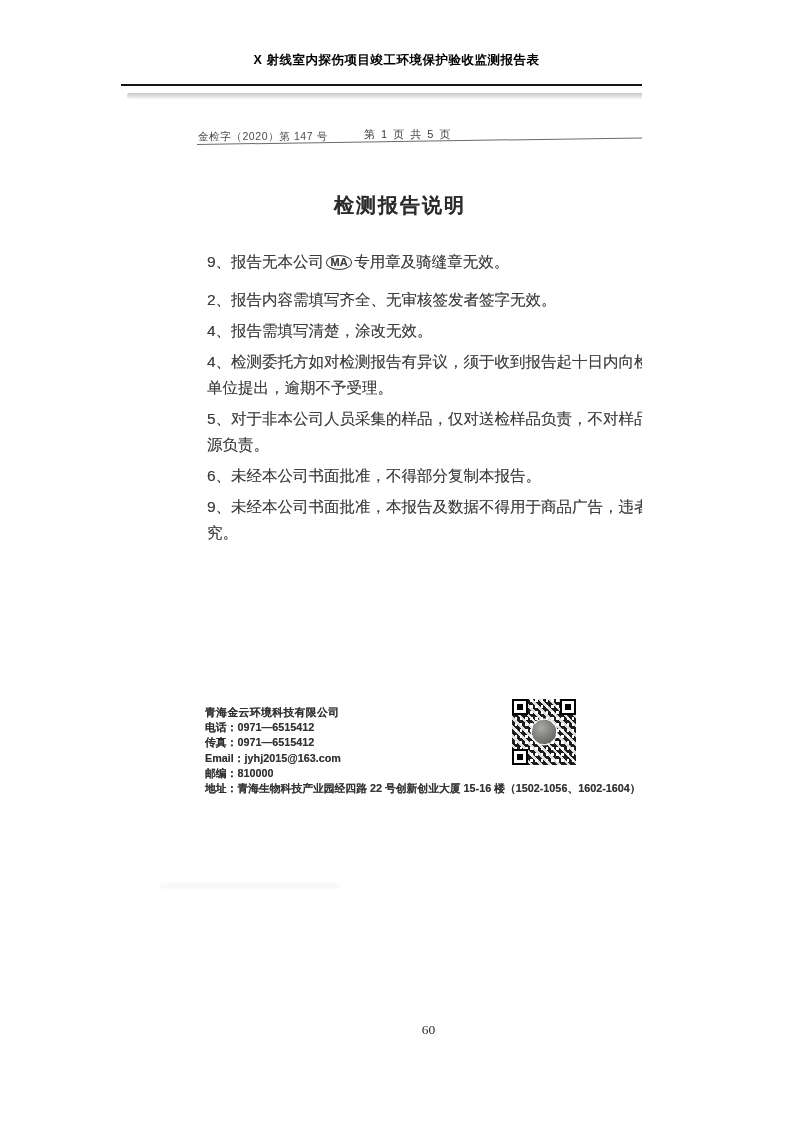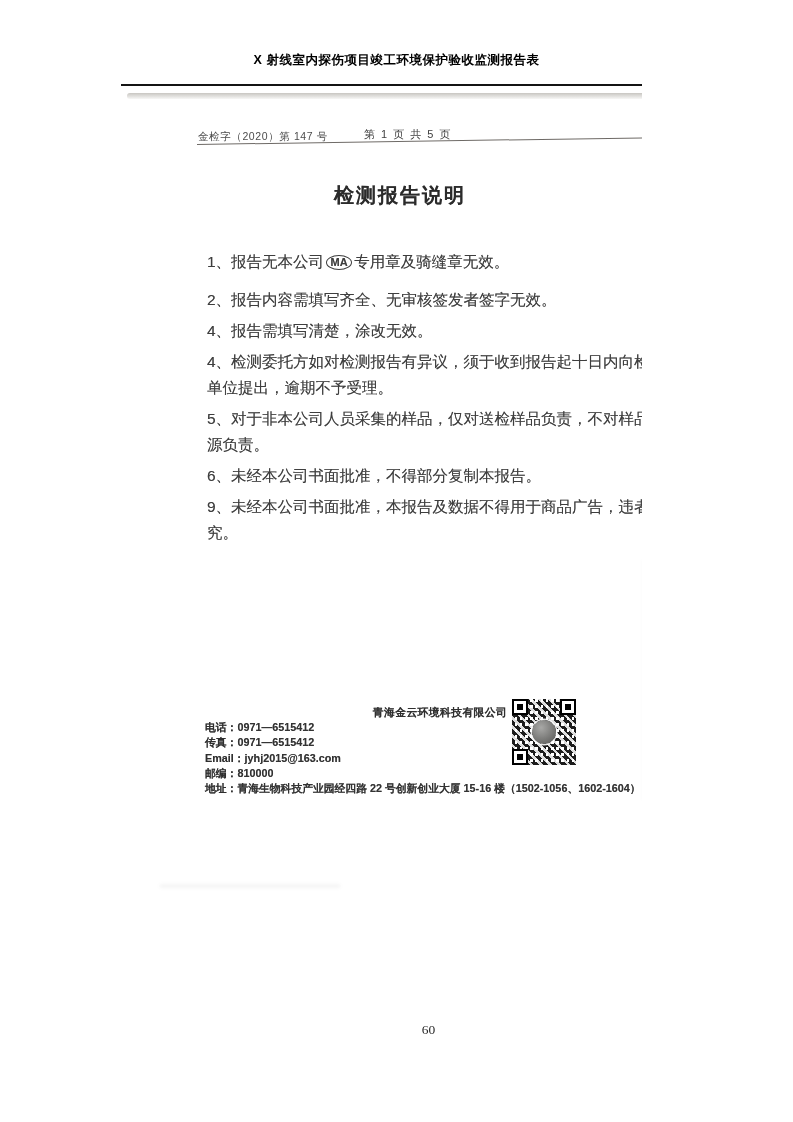--- a/index.html
+++ b/index.html
@@ -36,21 +36,21 @@
   }
   .page-indicator{
     position:absolute;right:190px;top:127px;font-size:11px;color:#3e3e3e;
     letter-spacing:1.5px;
   }
   .meta-rule{
     position:absolute;left:197px;top:144px;width:462px;height:1.4px;background:#6e6a66;
     transform:rotate(-0.85deg);transform-origin:left center;
   }
   .scan-title{
-    position:absolute;left:140px;top:182px;width:520px;text-align:center;
+    position:absolute;left:140px;top:192px;width:520px;text-align:center;
     font-size:20px;font-weight:700;color:#2b2b2b;letter-spacing:2px;
     text-shadow:0 0 0.5px rgba(50,50,50,0.6);
   }
   .notes{
     position:absolute;left:207px;top:243px;width:462px;
     font-size:15.5px;color:#3e3e3e;
     text-shadow:0 0 0.4px rgba(70,70,70,0.55);
   }
   .notes p{margin:0 0 5px 0;line-height:26px;word-break:break-all;}
   .cma{
@@ -58,21 +58,21 @@
     border:1.6px solid #3e3e3e;border-radius:50%;
     font-size:11px;font-weight:700;text-align:center;vertical-align:1px;
     letter-spacing:0;
   }
   
   .contact{
     position:absolute;left:205px;top:705px;width:470px;
     font-size:10.8px;line-height:15.2px;color:#2f2f2f;
     text-shadow:0 0 0.3px rgba(60,60,60,0.6);
   }
-  .contact-company{font-weight:700;letter-spacing:0.4px;text-align:center;}
+  .contact-company{font-weight:700;letter-spacing:0.4px;}
   .cl{font-weight:700;}
   .cv{font-weight:600;color:#333;}
   
   .qr{
     position:absolute;left:512px;top:699px;width:64px;height:66px;background:#fff;
     box-shadow:0 0 0 3px #fff;
   }
   .qr-noise{
     position:absolute;inset:0;
     background:
@@ -121,21 +121,21 @@
     <div class="smudge-a"></div>
     <div class="smudge-b"></div>
 
     <div class="doc-number">金检字（2020）第 147 号</div>
     <div class="page-indicator">第 1 页 共 5 页</div>
     <div class="meta-rule"></div>
 
     <div class="scan-title">检测报告说明</div>
 
     <div class="notes">
-      <p><span>1、报告无本公司</span><span class="cma">MA</span><span>专用章及骑缝章无效。</span></p>
+      <p><span>9、报告无本公司</span><span class="cma">MA</span><span>专用章及骑缝章无效。</span></p>
       <p>2、报告内容需填写齐全、无审核签发者签字无效。</p>
       <p>4、报告需填写清楚，涂改无效。</p>
       <p>4、检测委托方如对检测报告有异议，须于收到报告起十日内向检测单位提出，逾期不予受理。</p>
       <p>5、对于非本公司人员采集的样品，仅对送检样品负责，不对样品来源负责。</p>
       <p>6、未经本公司书面批准，不得部分复制本报告。</p>
       <p>9、未经本公司书面批准，本报告及数据不得用于商品广告，违者必究。</p>
     </div>
 
     <div class="stamp">
       <svg width="48" height="114" viewBox="0 0 48 114">

